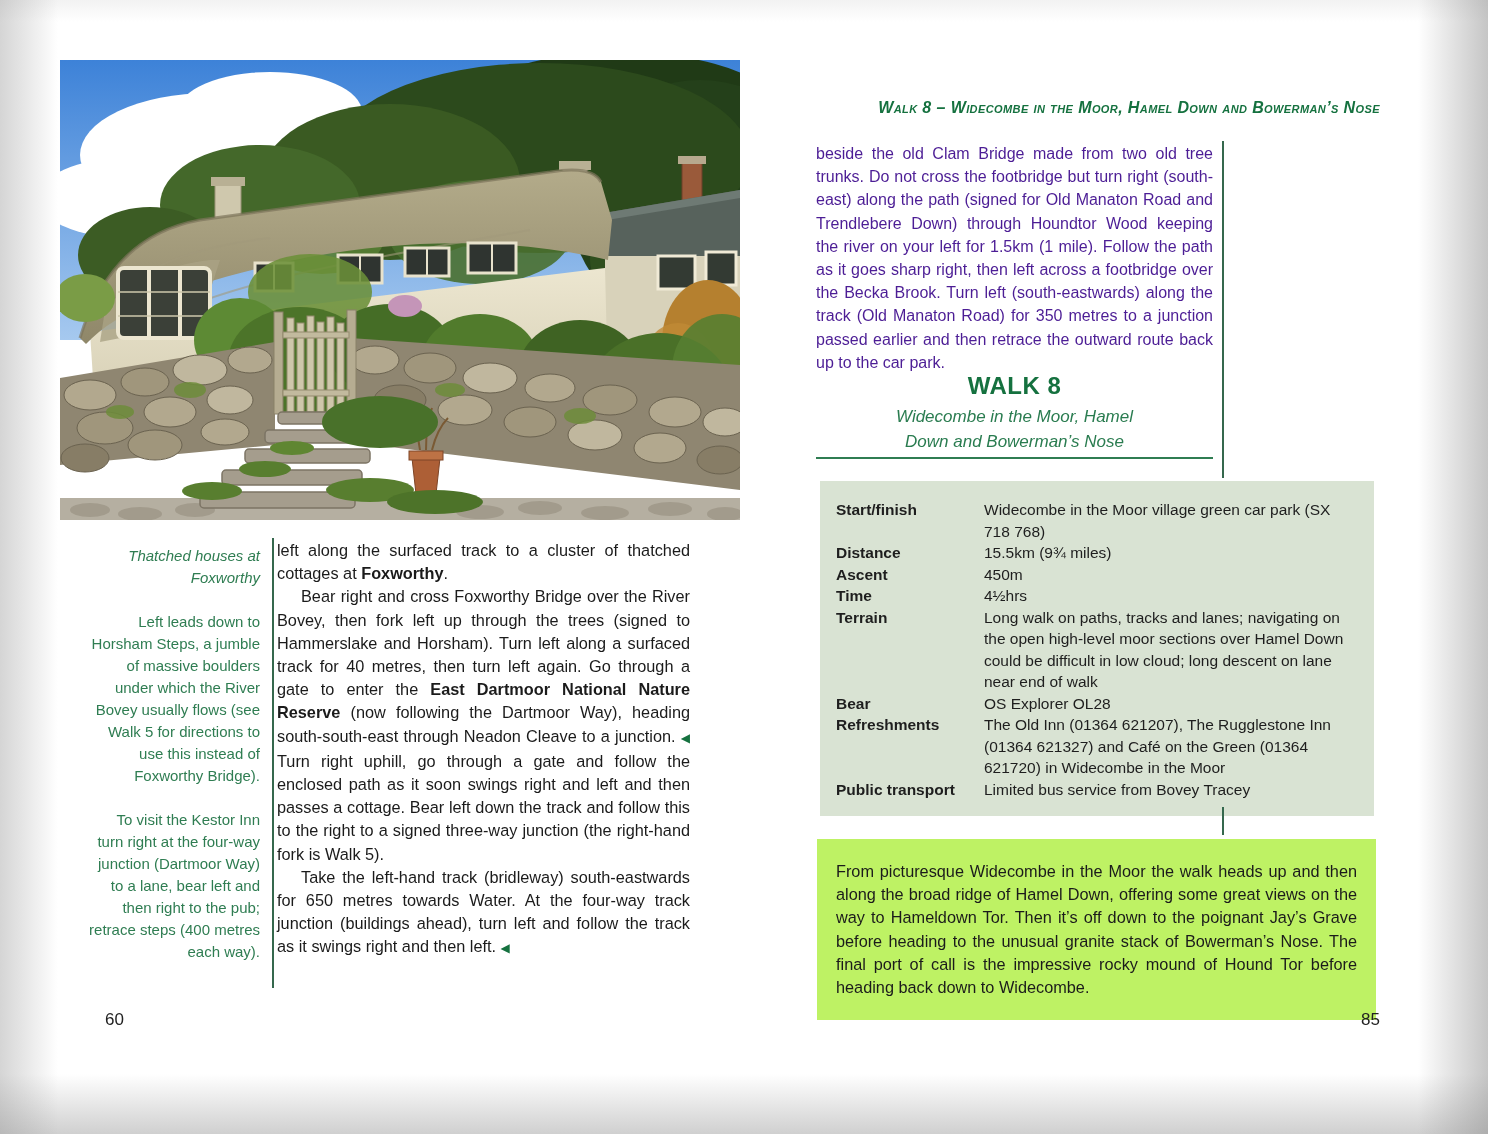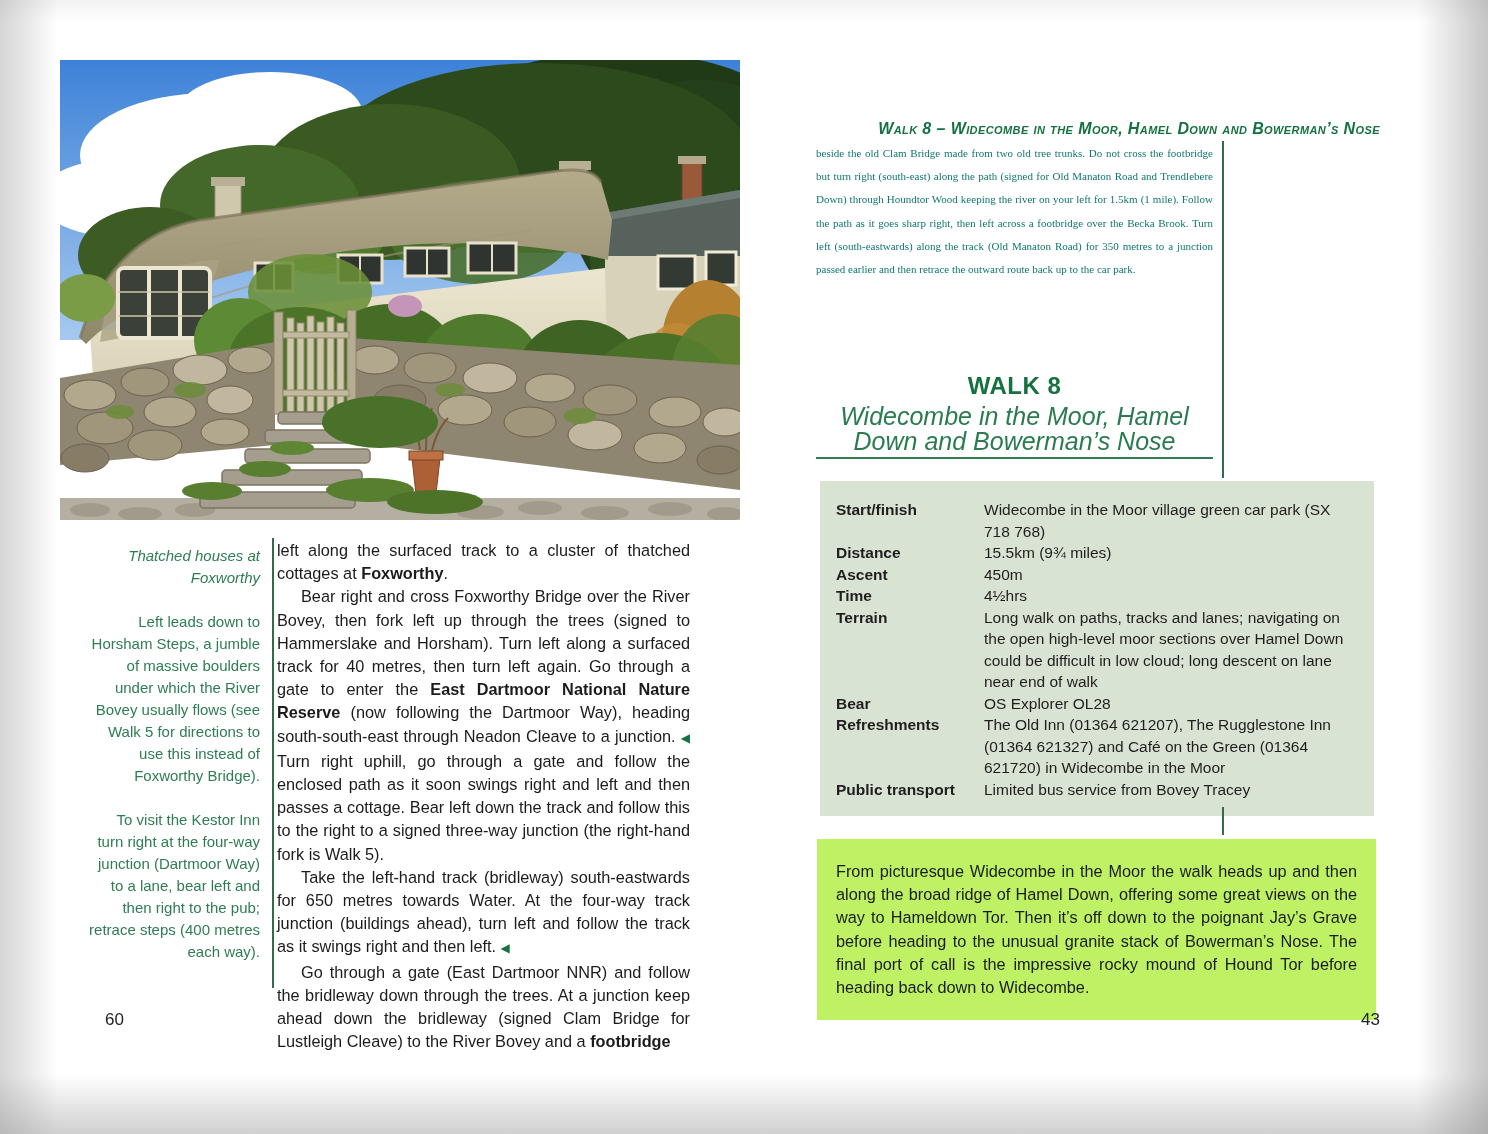--- a/index.html
+++ b/index.html
@@ -26,29 +26,29 @@
   #left-main p{margin:0;}
   #left-main p.ind{text-indent:24px;}
   .b{font-weight:bold;}
   .marker{color:#15713f;font-size:12px;letter-spacing:0;}
   .pagenum{font-size:17px;color:#222;}
   #pagenum-60{left:105px;top:1010px;}
   #pagenum-61{left:1240px;top:1010px;width:140px;text-align:right;}
   
   #rp-header{left:810px;top:99px;width:570px;text-align:right;
     font-style:italic;font-variant:small-caps;letter-spacing:.4px;
-    color:#15713f;font-size:16px;font-weight:bold;margin-top:21px;}
-  #rp-body{left:816px;top:142px;width:397px;font-size:11px;line-height:23.2px;
-    text-align:justify;color:#0f766e;font-family:Liberation Serif, serif;}
+    color:#15713f;font-size:16px;font-weight:bold;}
+  #rp-body{left:816px;top:142px;width:397px;font-size:16px;line-height:23.2px;
+    text-align:justify;color:#4c1d95;}
   #rule-long{left:1222px;top:141px;width:2px;height:337px;background:#35684d;}
   #rule-short{left:1222px;top:807px;width:2px;height:28px;background:#35684d;}
   #walk-title{left:816px;top:372px;width:397px;text-align:center;
     font-size:24px;font-weight:bold;color:#15713f;letter-spacing:.5px;}
   #walk-sub{left:816px;top:404px;width:397px;text-align:center;
-    font-style:italic;font-size:25px;line-height:25px;color:#2a7c50;}
+    font-style:italic;font-size:17px;line-height:25px;color:#2a7c50;}
   #sub-rule{left:816px;top:457px;width:397px;height:2px;background:#2f7d52;}
   #info-box{left:820px;top:481px;width:554px;background:#d9e3d3;
     padding:18px 16px 16px 16px;box-sizing:border-box;color:#1e1e1e;
     font-size:15.5px;line-height:21.5px;}
   .irow{display:flex;justify-content:center;}
   .ilabel{width:148px;flex:0 0 148px;font-weight:bold;}
   .ival{flex:1;}
   #summary-box{left:817px;top:839px;width:559px;background:#bef264;
     padding:21px 19px;box-sizing:border-box;font-size:16.3px;line-height:23.2px;
     text-align:justify;color:#1b1b1b;}
@@ -225,21 +225,20 @@
   <div class="note">Left leads down to Horsham Steps, a jumble of massive boulders under which the River Bovey usually flows (see Walk 5 for directions to use this instead of Foxworthy Bridge).</div>
   <div class="note">To visit the Kestor Inn turn right at the four-way junction (Dartmoor Way) to a lane, bear left and then right to the pub; retrace steps (400 metres each way).</div>
 </div>
 
 <div id="left-rule" class="abs"></div>
 
 <div id="left-main" class="abs">
   <p><span>left along the surfaced track to a cluster of thatched cottages at </span><span class="b">Foxworthy</span><span>.</span></p>
   <p class="ind"><span>Bear right and cross Foxworthy Bridge over the River Bovey, then fork left up through the trees (signed to Hammerslake and Horsham). Turn left along a surfaced track for 40 metres, then turn left again. Go through a gate to enter the </span><span class="b">East Dartmoor National Nature Reserve</span><span> (now following the Dartmoor Way), heading south-south-east through Neadon Cleave to a junction. </span><span class="marker">◀</span><span> Turn right uphill, go through a gate and follow the enclosed path as it soon swings right and left and then passes a cottage. Bear left down the track and follow this to the right to a signed three-way junction (the right-hand fork is Walk 5).</span></p>
   <p class="ind"><span>Take the left-hand track (bridleway) south-eastwards for 650 metres towards Water. At the four-way track junction (buildings ahead), turn left and follow the track as it swings right and then left. </span><span class="marker">◀</span></p>
-  <p class="ind"><span>Go through a gate (East Dartmoor NNR) and follow the bridleway down through the trees. At a junction keep ahead down the bridleway (signed Clam Bridge for Lustleigh Cleave) to the River Bovey and a </span><span class="b">footbridge</span></p>
 </div>
 
 <div id="pagenum-60" class="abs pagenum">60</div>
 
 <div id="rp-header" class="abs">Walk 8 – Widecombe in the Moor, Hamel Down and Bowerman’s Nose</div>
 
 <div id="rp-body" class="abs">beside the old Clam Bridge made from two old tree trunks. Do not cross the footbridge but turn right (south-east) along the path (signed for Old Manaton Road and Trendlebere Down) through Houndtor Wood keeping the river on your left for 1.5km (1 mile). Follow the path as it goes sharp right, then left across a footbridge over the Becka Brook. Turn left (south-eastwards) along the track (Old Manaton Road) for 350 metres to a junction passed earlier and then retrace the outward route back up to the car park.</div>
 
 <div id="rule-long" class="abs"></div>
 
@@ -282,13 +281,13 @@
   <div class="irow">
     <div class="ilabel">Public transport</div>
     <div class="ival">Limited bus service from Bovey Tracey</div>
   </div>
 </div>
 
 <div id="rule-short" class="abs"></div>
 
 <div id="summary-box" class="abs">From picturesque Widecombe in the Moor the walk heads up and then along the broad ridge of Hamel Down, offering some great views on the way to Hameldown Tor. Then it’s off down to the poignant Jay’s Grave before heading to the unusual granite stack of Bowerman’s Nose. The final port of call is the impressive rocky mound of Hound Tor before heading back down to Widecombe.</div>
 
-<div id="pagenum-61" class="abs pagenum">43</div>
+<div id="pagenum-61" class="abs pagenum">85</div>
 
 </body></html>

